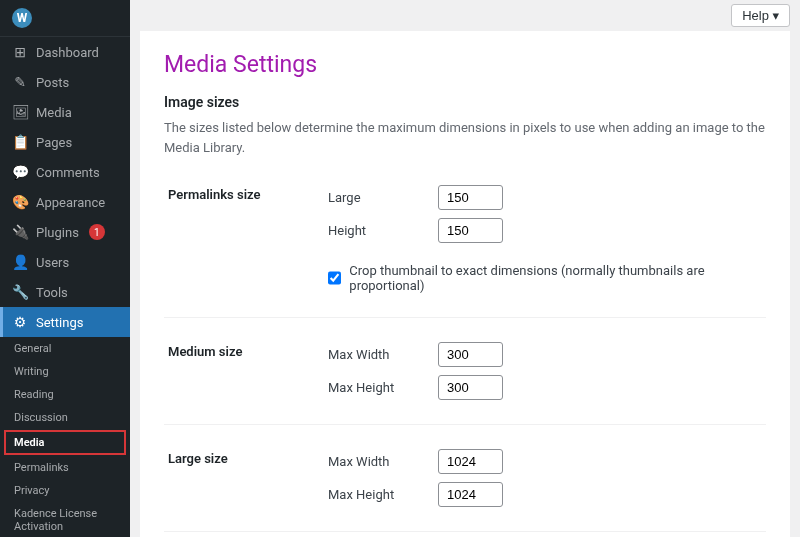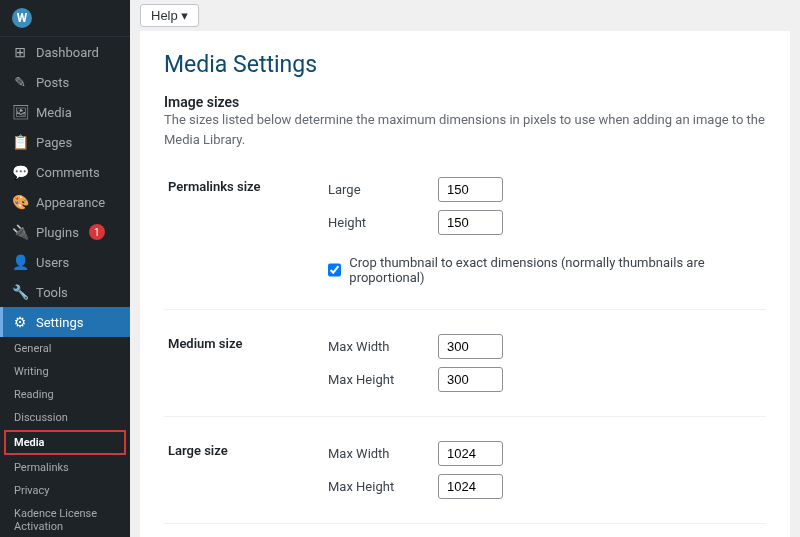--- a/index.html
+++ b/index.html
@@ -80,20 +80,21 @@
     
     .main {
       flex: 1;
       background: #f0f0f1;
       overflow-y: auto;
       display: flex;
       flex-direction: column;
     }
     .topbar {
       display: flex;
+      justify-content: flex-end;
       padding: 4px 10px;
       background: #f0f0f1;
     }
     .help-btn {
       background: #fff;
       border: 1px solid #c3c4c7;
       border-radius: 3px;
       padding: 3px 10px;
       font-size: 13px;
       cursor: pointer;
@@ -102,27 +103,28 @@
     }
     .content-area {
       background: #fff;
       margin: 0 10px 10px 10px;
       padding: 20px 24px;
       flex: 1;
     }
     .page-title {
       font-size: 23px;
       font-weight: 400;
-      color: #0c4a6e;
+      color: #a21caf;
       margin-bottom: 16px;
     }
     .section-title {
       font-size: 14px;
       font-weight: 600;
       color: #1d2327;
+      margin-bottom: 8px;
       border-bottom: none;
     }
     .section-desc {
       color: #646970;
       font-size: 13px;
       margin-bottom: 20px;
       line-height: 1.5;
     }
     .form-table { width: 100%; border-collapse: collapse; }
     .form-table tr td { padding: 8px 4px; vertical-align: top; }

